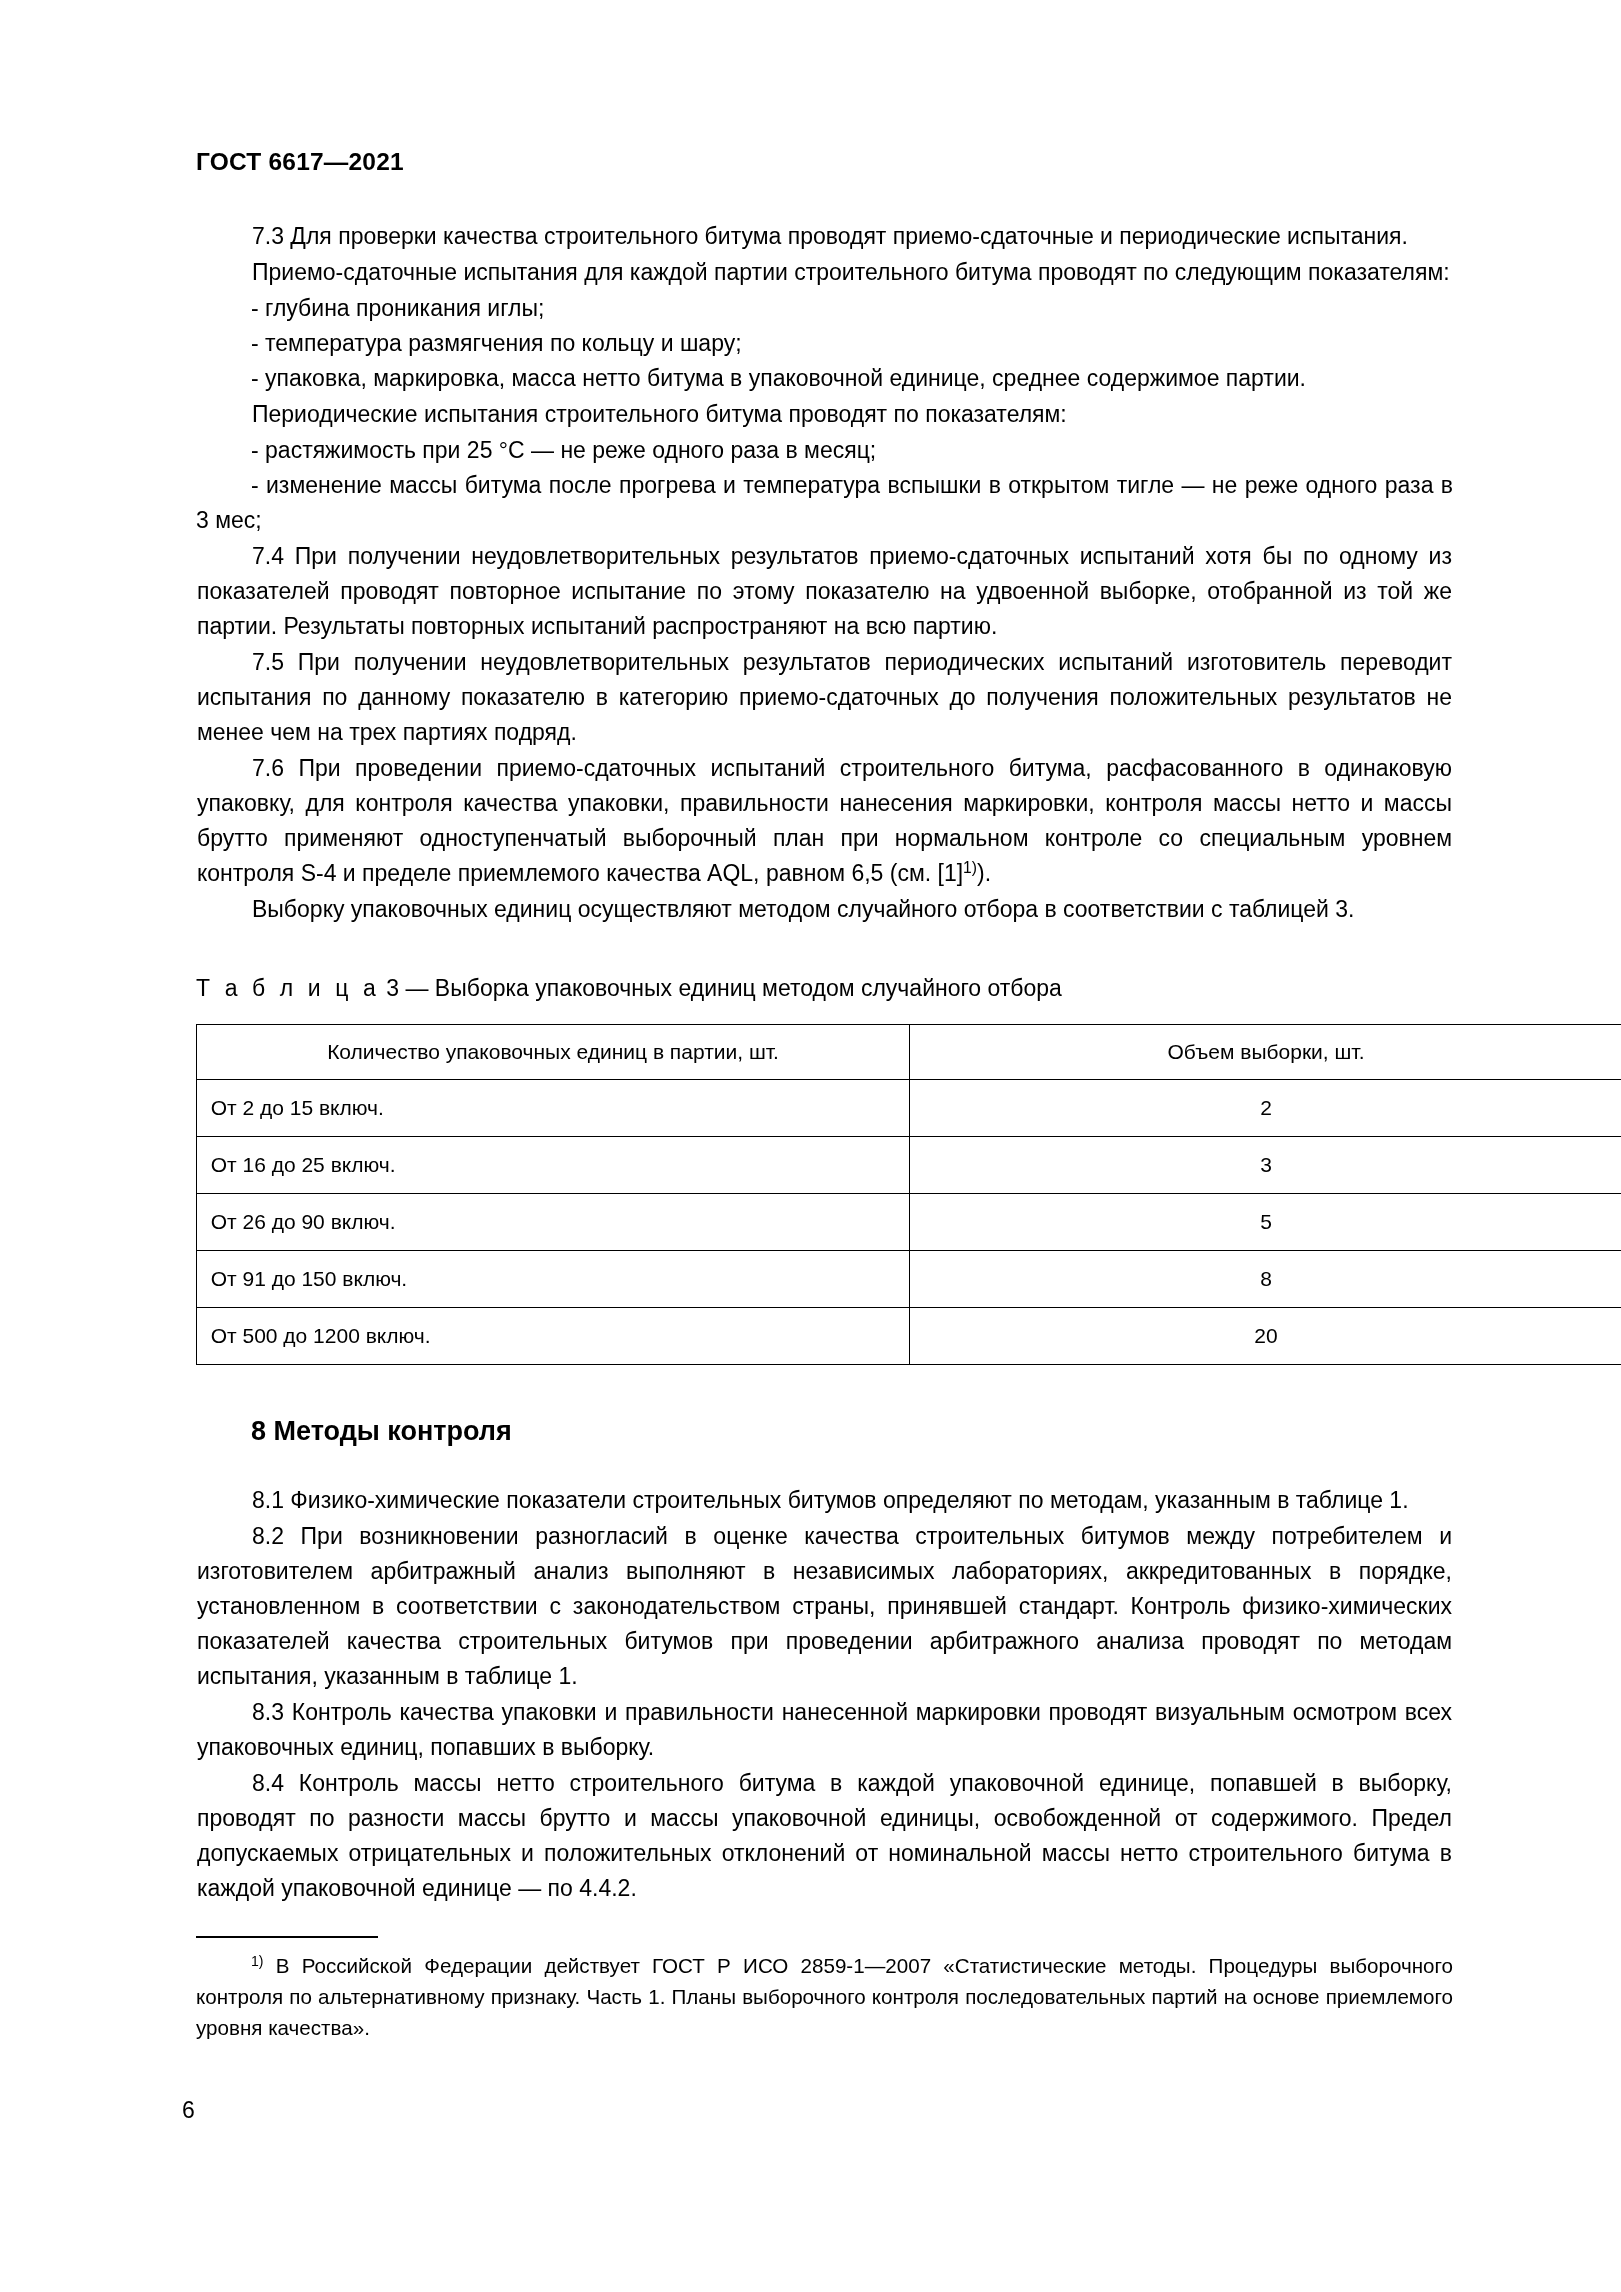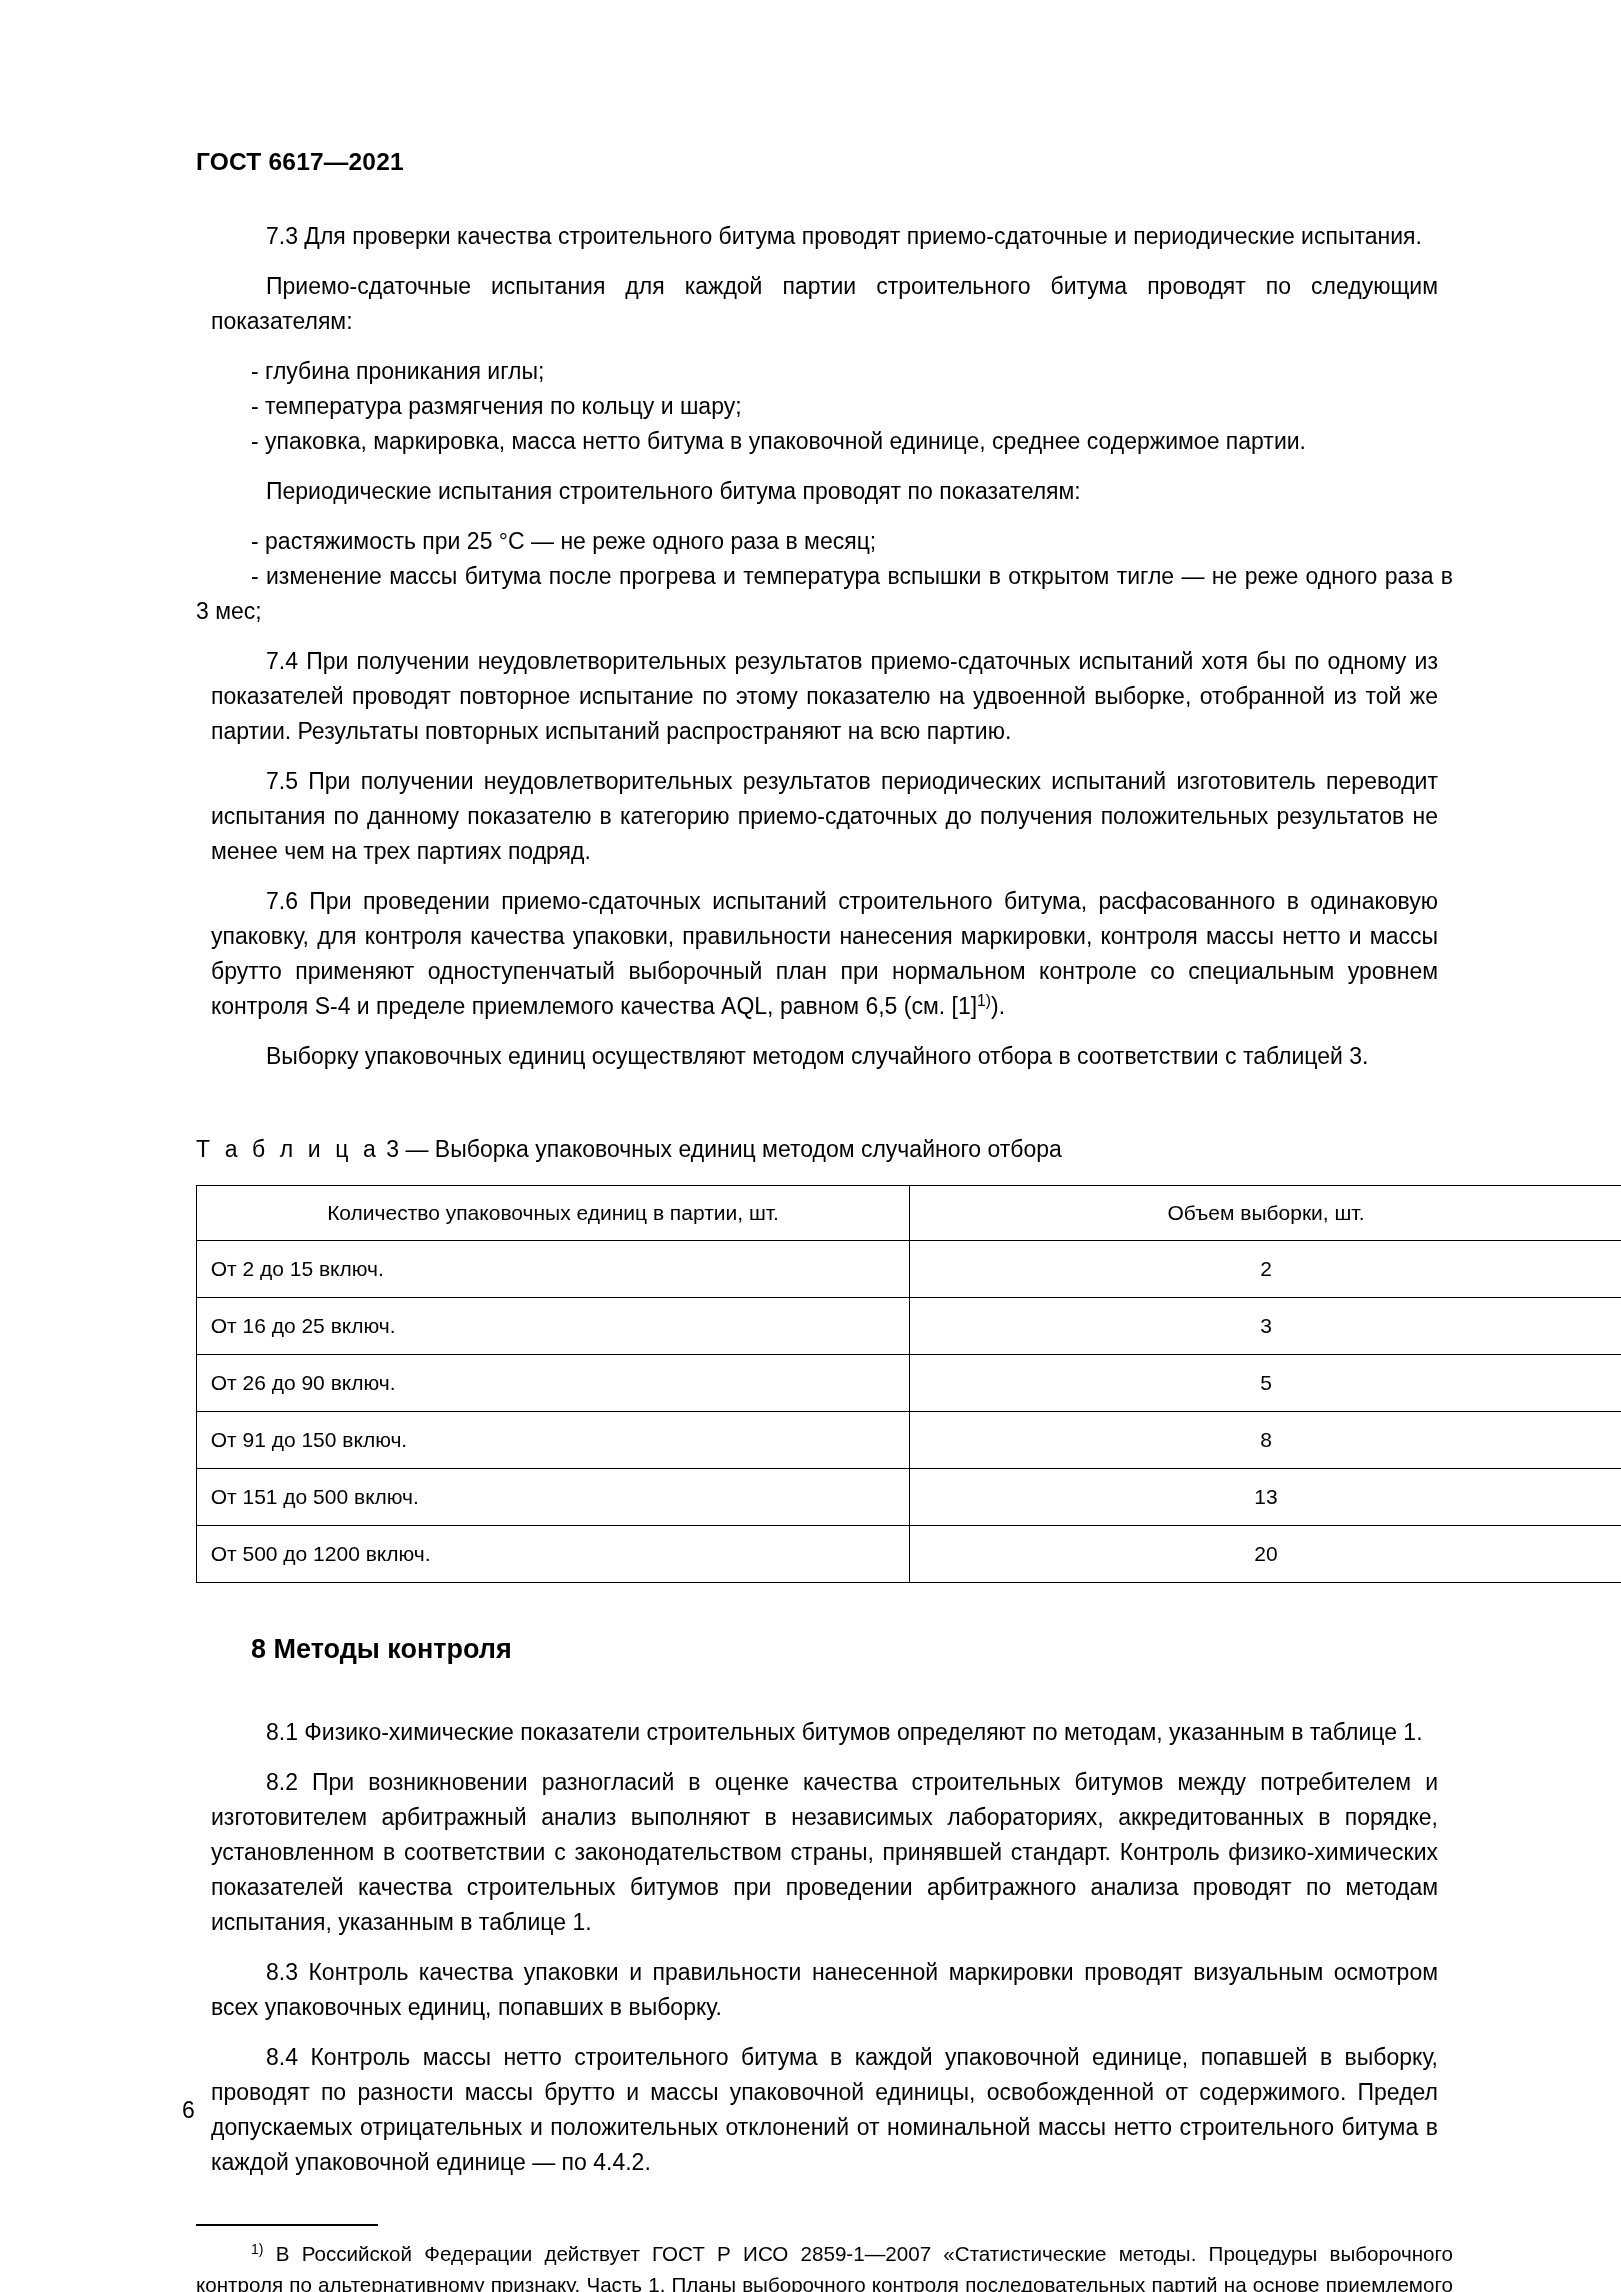--- a/index.html
+++ b/index.html
@@ -29,21 +29,21 @@
   .running-head {
     font-size: 24.5px;
     font-weight: bold;
     letter-spacing: 0.2px;
     margin: 0 0 43px 0;
     line-height: 1.2;
   }
   p.body {
     font-size: 23px;
     line-height: 35px;
-    margin: 15px;
+    margin: 1px;
     text-align: justify;
     text-indent: 55px;
     hyphens: none;
   }
   p.item {
     font-size: 23px;
     line-height: 35px;
     margin: 0;
     text-align: justify;
     text-indent: 55px;
@@ -170,24 +170,20 @@
         </tr>
         <tr>
           <td class="label">От 26 до 90 включ.</td>
           <td class="value">5</td>
         </tr>
         <tr>
           <td class="label">От 91 до 150 включ.</td>
           <td class="value">8</td>
         </tr>
         <tr>
-          <td class="label">От 151 до 500 включ.</td>
-          <td class="value">13</td>
-        </tr>
-        <tr>
           <td class="label">От 500 до 1200 включ.</td>
           <td class="value">20</td>
         </tr>
       </tbody>
     </table>
 
     <div class="sp-50"></div>
 
     <div class="section-title">8 Методы контроля</div>
 

